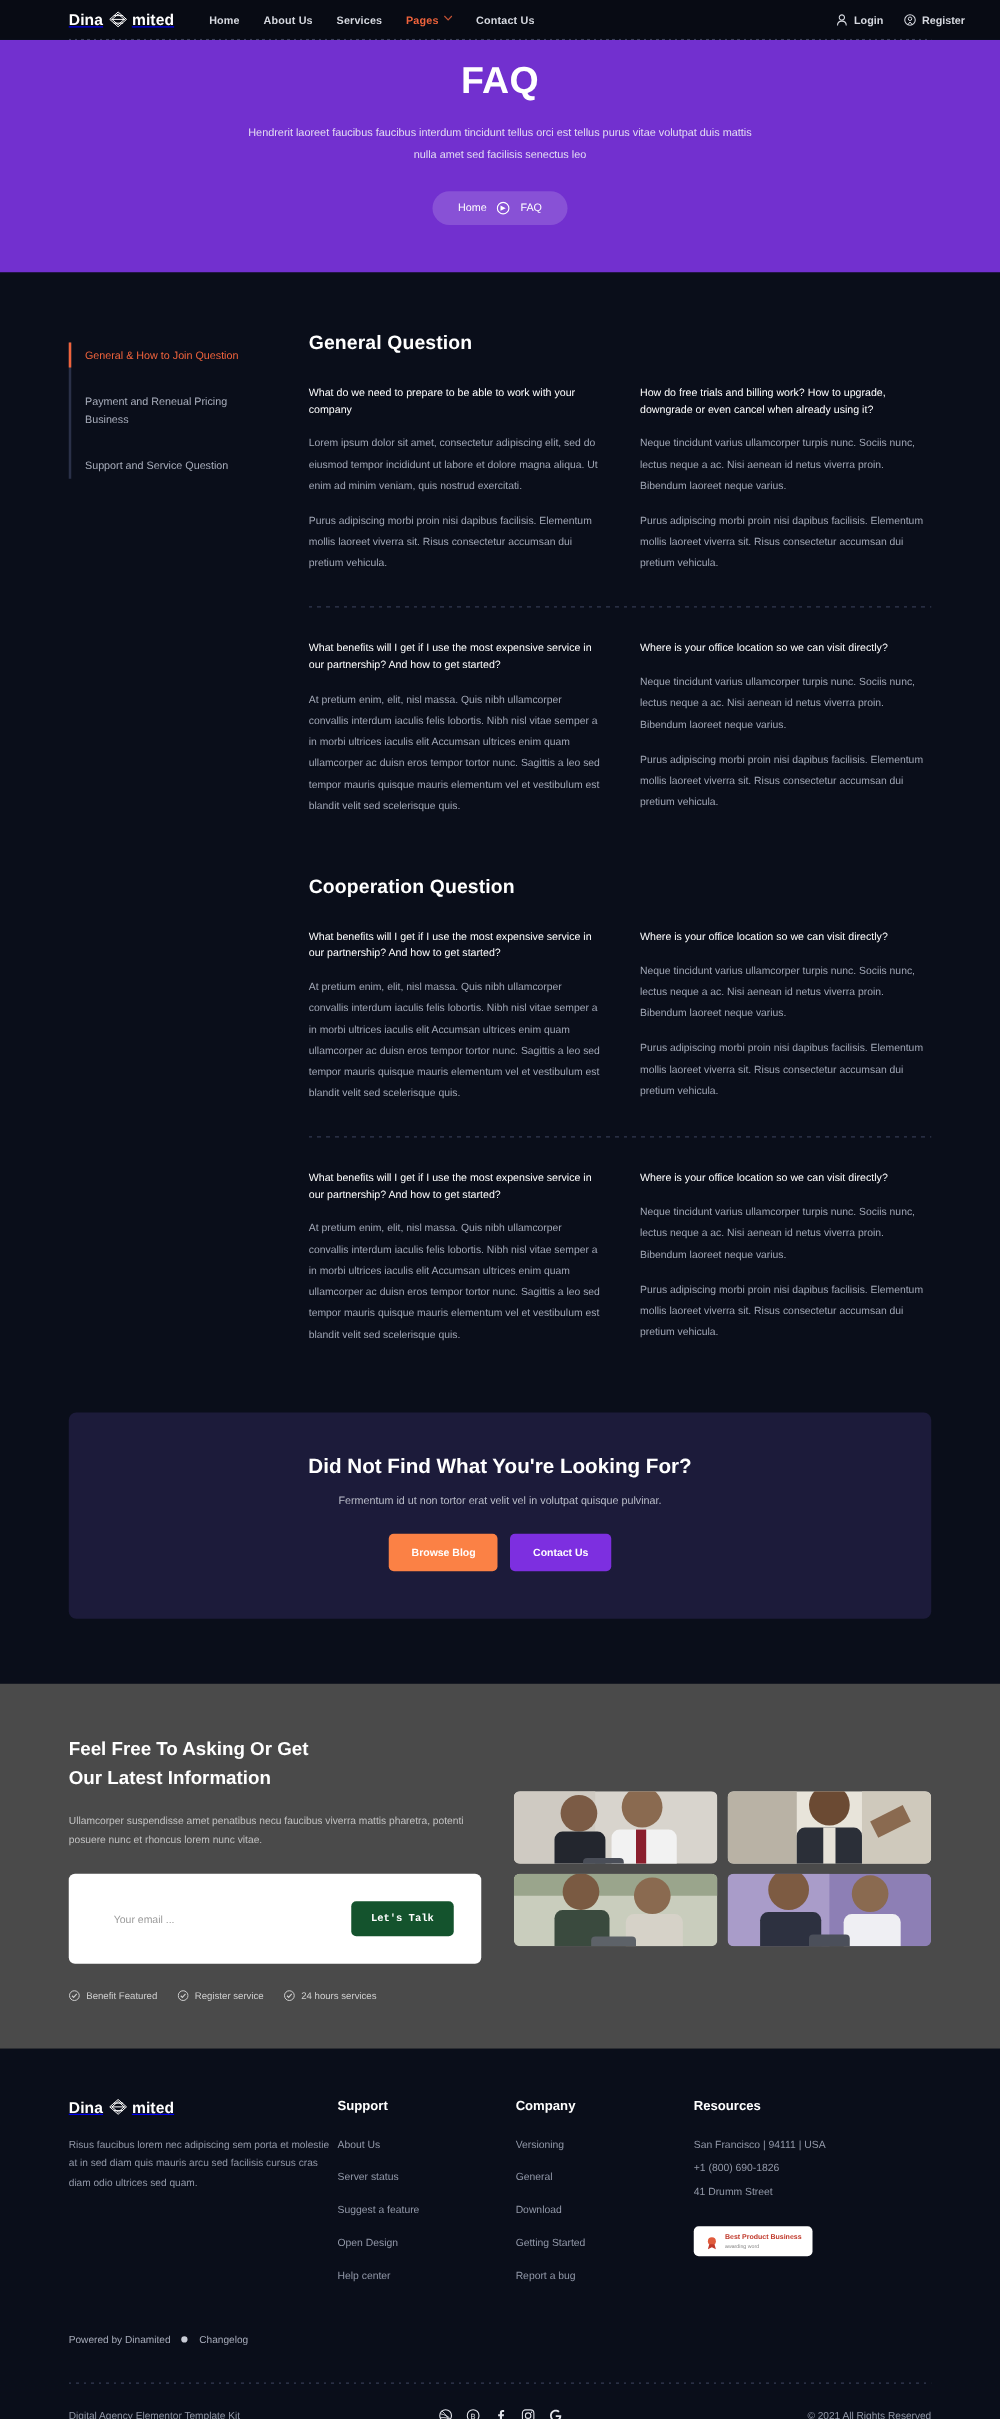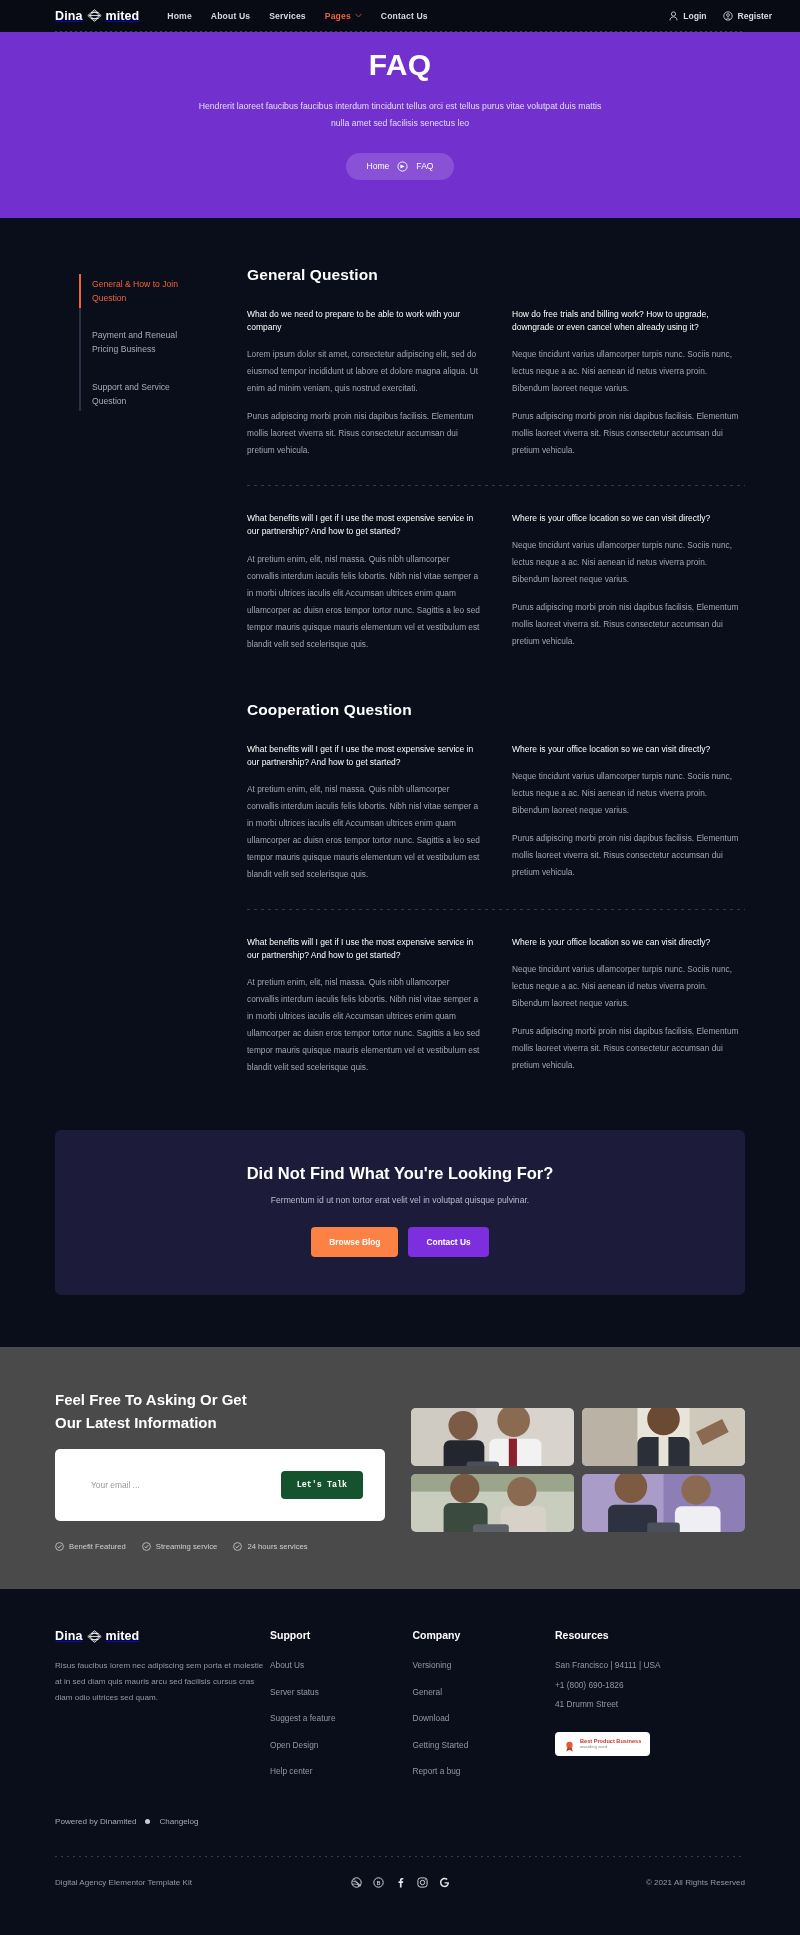--- a/index.html
+++ b/index.html
@@ -65,21 +65,21 @@
     display: inline-flex; align-items: center; gap: 8px;
     background: rgba(255,255,255,.16);
     border-radius: 18px; padding: 8px 20px;
   }
   .crumb span { color: #fff; font-size: 8.6px; font-weight: normal; }
   .crumb .sep { display: flex; align-items: center; }
 
   
   .faq-wrap { background: #0a0e1a; padding: 48px 55px 0; display: flex; }
   .faq-side { width: 145px; flex: none; padding-top: 8px; }
-  .faq-tabs { border-left: 2px solid #2a3048; margin-left: 24px; }
+  .faq-tabs { border-left: 2px solid #2a3048; }
   .tab {
     padding: 3px 0 3px 11px; margin-left: -2px;
     border-left: 2px solid transparent;
     color: #a8adbb; font-size: 8.6px; line-height: 1.65; font-weight: normal;
     margin-bottom: 17px;
   }
   .tab:last-child { margin-bottom: 0; }
   .tab.active { color: #f0633c; border-left-color: #f0633c; }
 
   .faq-main { flex: 1; padding-left: 47px; }
@@ -352,20 +352,21 @@
     </div>
   </div>
 </div>
 
 <section class="news">
   <div class="news-left">
     <h2>
       <span>Feel Free To Asking Or Get</span><br>
       <span>Our Latest Information</span>
     </h2>
+    <p>Ullamcorper suspendisse amet penatibus necu faucibus viverra mattis pharetra, potenti posuere nunc et rhoncus lorem nunc vitae.</p>
     <form class="subscribe">
       <input type="text" placeholder="Your email ..." style="">
       <button type="submit">Let's Talk</button>
     </form>
     <div class="news-feats">
       <div class="feat">
         <span>
           <svg width="9" height="9" viewBox="0 0 9 9">
               <circle cx="4.5" cy="4.5" r="3.9" fill="none" stroke="#cfcfcf" stroke-width="0.8"></circle>
               <path d="M2.6 4.6 L3.9 5.9 L6.4 3.1" fill="none" stroke="#cfcfcf" stroke-width="0.9"></path>
@@ -373,21 +374,21 @@
         </span>
         <span>Benefit Featured</span>
       </div>
       <div class="feat">
         <span>
           <svg width="9" height="9" viewBox="0 0 9 9">
               <circle cx="4.5" cy="4.5" r="3.9" fill="none" stroke="#cfcfcf" stroke-width="0.8"></circle>
               <path d="M2.6 4.6 L3.9 5.9 L6.4 3.1" fill="none" stroke="#cfcfcf" stroke-width="0.9"></path>
             </svg>
         </span>
-        <span>Streaming service</span>
+        <span>Register service</span>
       </div>
       <div class="feat">
         <span>
           <svg width="9" height="9" viewBox="0 0 9 9">
               <circle cx="4.5" cy="4.5" r="3.9" fill="none" stroke="#cfcfcf" stroke-width="0.8"></circle>
               <path d="M2.6 4.6 L3.9 5.9 L6.4 3.1" fill="none" stroke="#cfcfcf" stroke-width="0.9"></path>
             </svg>
         </span>
         <span>24 hours services</span>
       </div>

